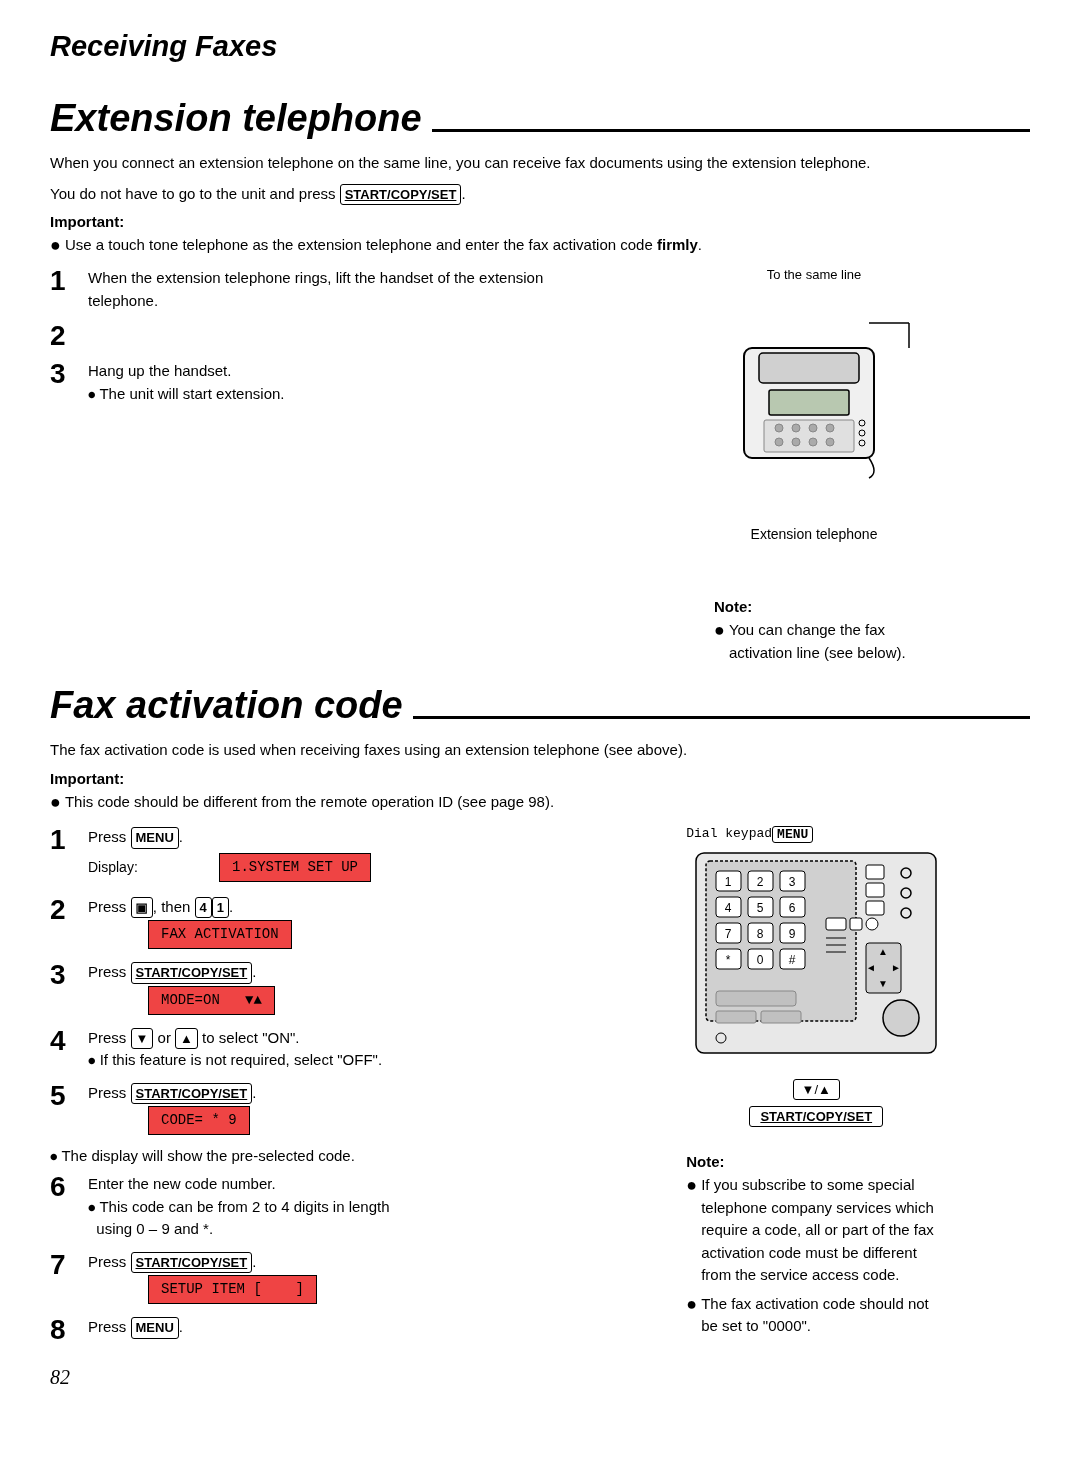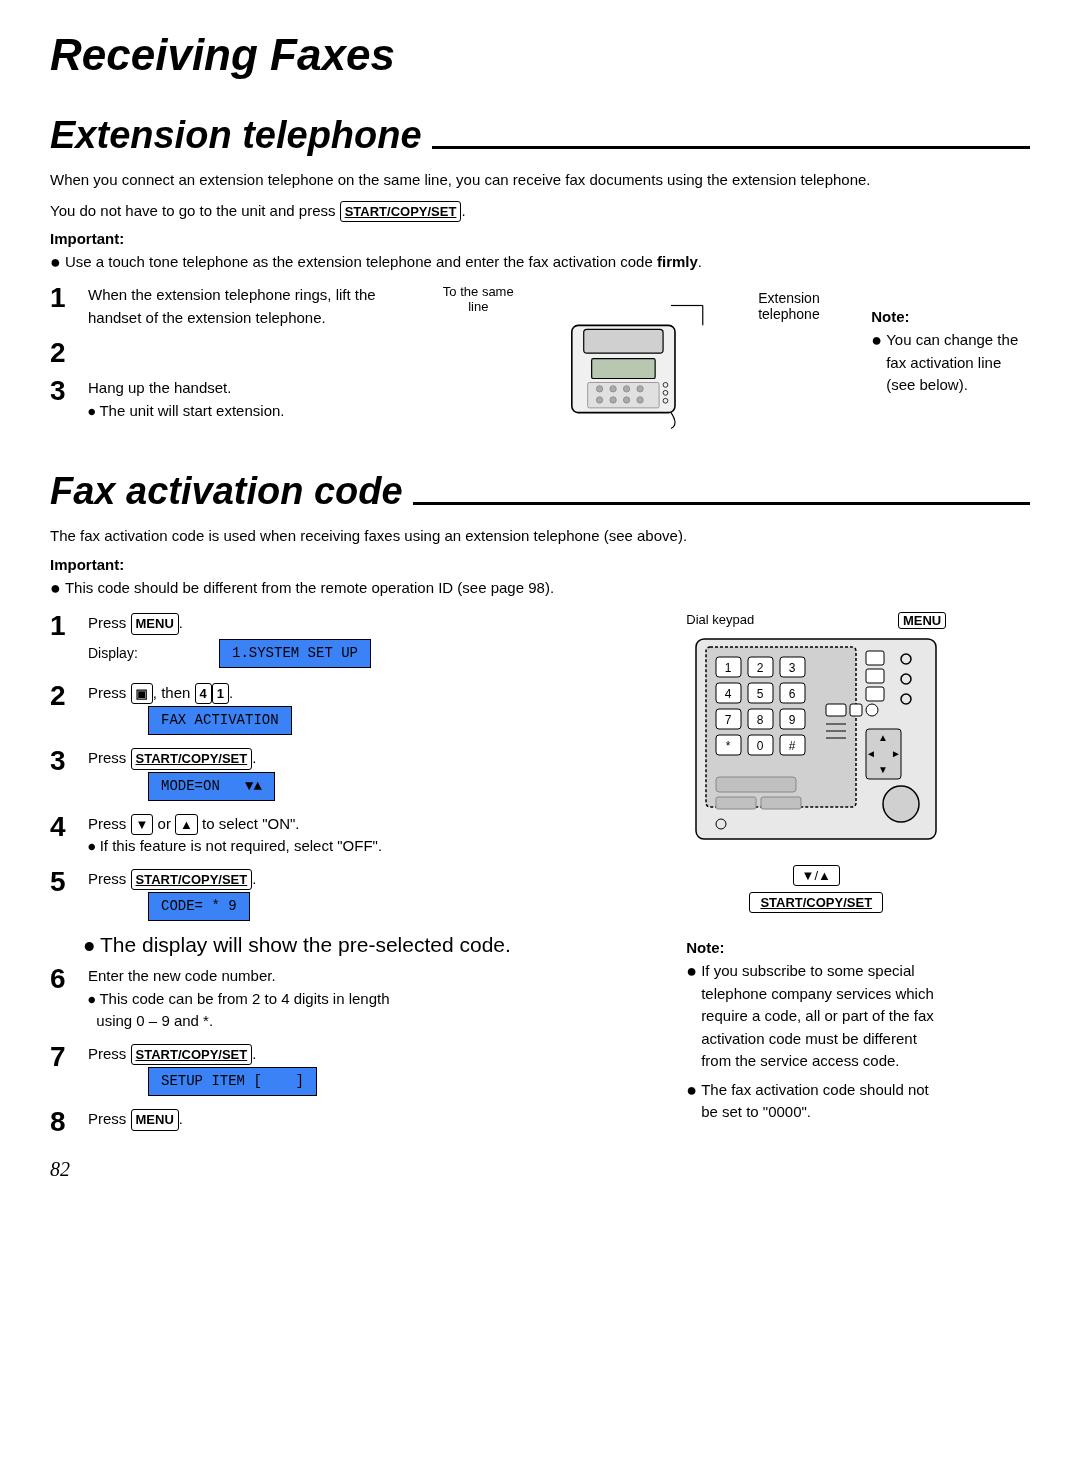--- a/index.html
+++ b/index.html
@@ -7,21 +7,21 @@
       font-family: Arial, Helvetica, sans-serif;
       font-size: 15px;
       background: #fff;
       color: #000;
       width: 1080px;
       min-height: 1478px;
       padding: 30px 50px;
     }
 
     .page-title {
-      font-size: 44px;
+      font-size: 29px;
       font-weight: bold;
       font-style: italic;
       margin-bottom: 10px;
       border-bottom: none;
     }
 
     .section-title-wrapper {
       display: flex;
       align-items: flex-end;
       margin-bottom: 12px;
@@ -63,21 +63,21 @@
 
     .bullet-dot { font-size: 18px; line-height: 1.3; }
 
     .two-col {
       display: flex;
       gap: 20px;
       margin-top: 10px;
     }
 
     .left-col { flex: 1.1; }
-    .right-col { flex: 0.9; display: flex; flex-direction: row; align-items: flex-start; gap: 32px; }
+    .right-col { flex: 0.9; display: flex; flex-direction: column; align-items: center; gap: 32px; }
 
     .step {
       display: flex;
       gap: 10px;
       margin-bottom: 10px;
       align-items: flex-start;
     }
 
     .step-num {
       font-size: 28px;
@@ -111,21 +111,21 @@
       text-decoration: underline;
       white-space: nowrap;
     }
 
     .display-box {
       border: 1.5px solid #000;
       font-family: 'Courier New', monospace;
       font-size: 14px;
       padding: 3px 12px;
       display: inline-block;
-      background: #3b82f6;
+      background: #ef4444;
       margin: 2px 0 2px 60px;
     }
 
     .phone-caption {
       font-size: 14px;
       margin-top: 6px;
       text-align: center;
     }
 
     
@@ -142,23 +142,23 @@
       display: flex;
       gap: 30px;
       margin-top: 12px;
     }
 
     .steps-left { flex: 1.1; }
     .steps-right { flex: 0.9; display: flex; flex-direction: column; align-items: center; }
 
     .keypad-label-row {
       display: flex;
-      justify-content: space-between;
       width: 260px;
       font-size: 13px;
+      font-family: Liberation Mono, monospace;
     }
 
     
     .keypad-svg { width: 260px; height: 230px; }
 
     .bottom-buttons {
       display: flex;
       justify-content: center;
       gap: 40px;
       margin-top: 6px;
@@ -351,21 +351,21 @@
         </div>
       </div>
 
       <div class="step">
         <span class="step-num">5</span>
         <div class="step-content">
           Press <span class="kbd-underline">START/COPY/SET</span>.<br>
           <span class="display-box">CODE= * 9</span>
         </div>
       </div>
-      <div style="margin-left: 34px; margin-bottom:8px; font-size:21px;">
+      <div style="margin-bottom:8px; font-size:15px;">
         ⦁ The display will show the pre-selected code.
       </div>
 
       <div class="step">
         <span class="step-num">6</span>
         <div class="step-content">
           Enter the new code number.<br>
           <span>⦁ This code can be from 2 to 4 digits in length<br>&nbsp;&nbsp;using 0 – 9 and *.</span>
         </div>
       </div>

